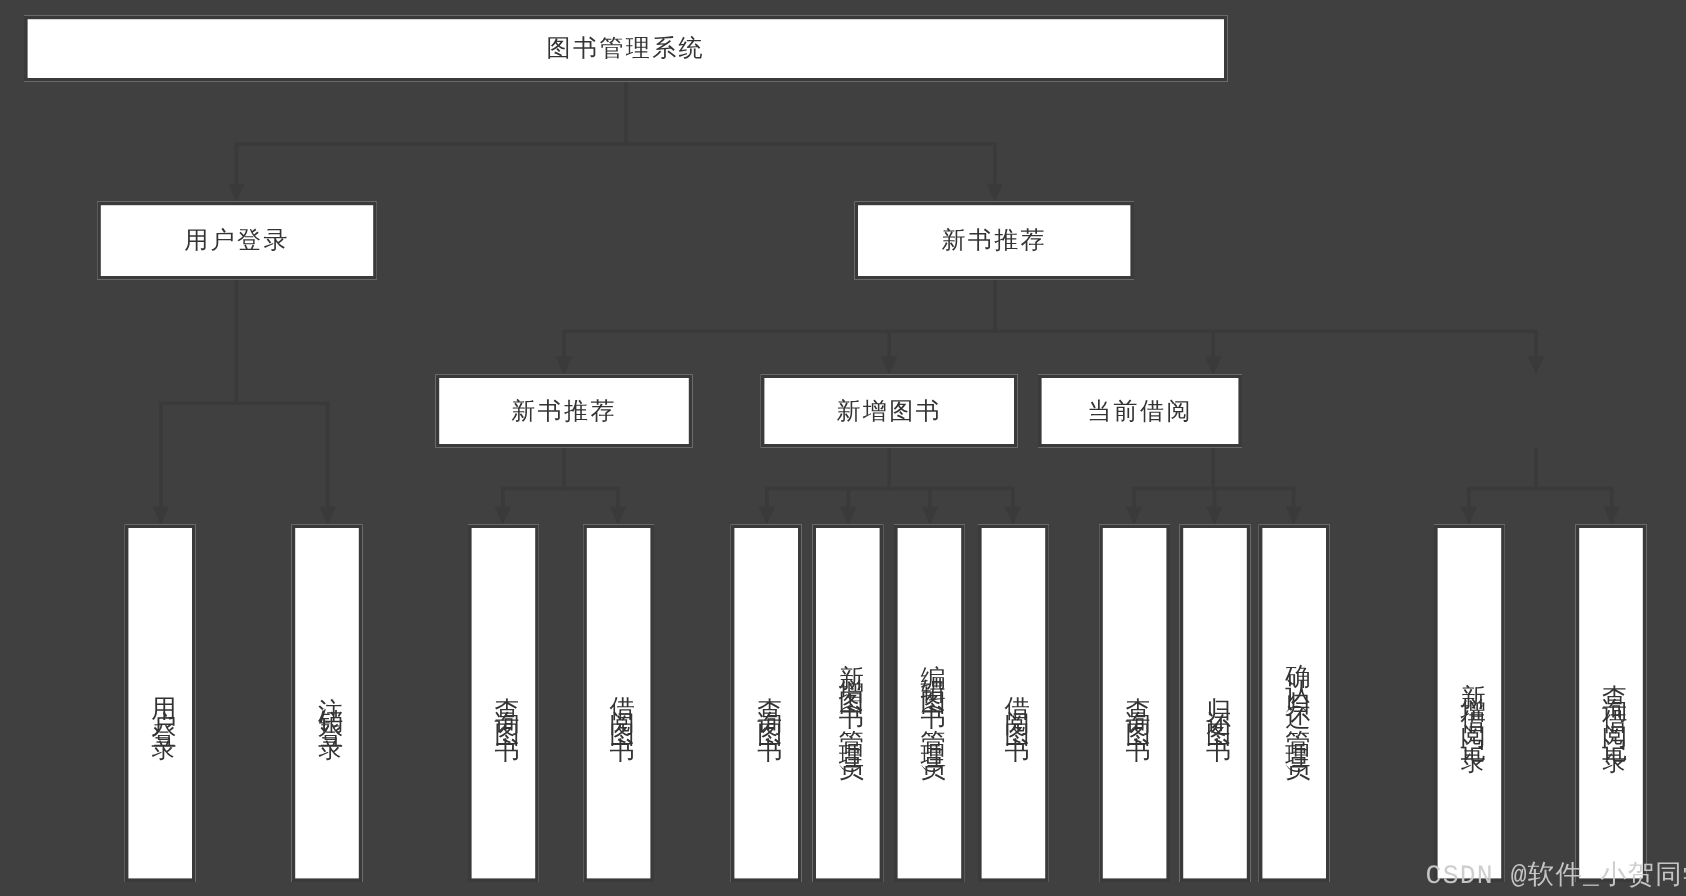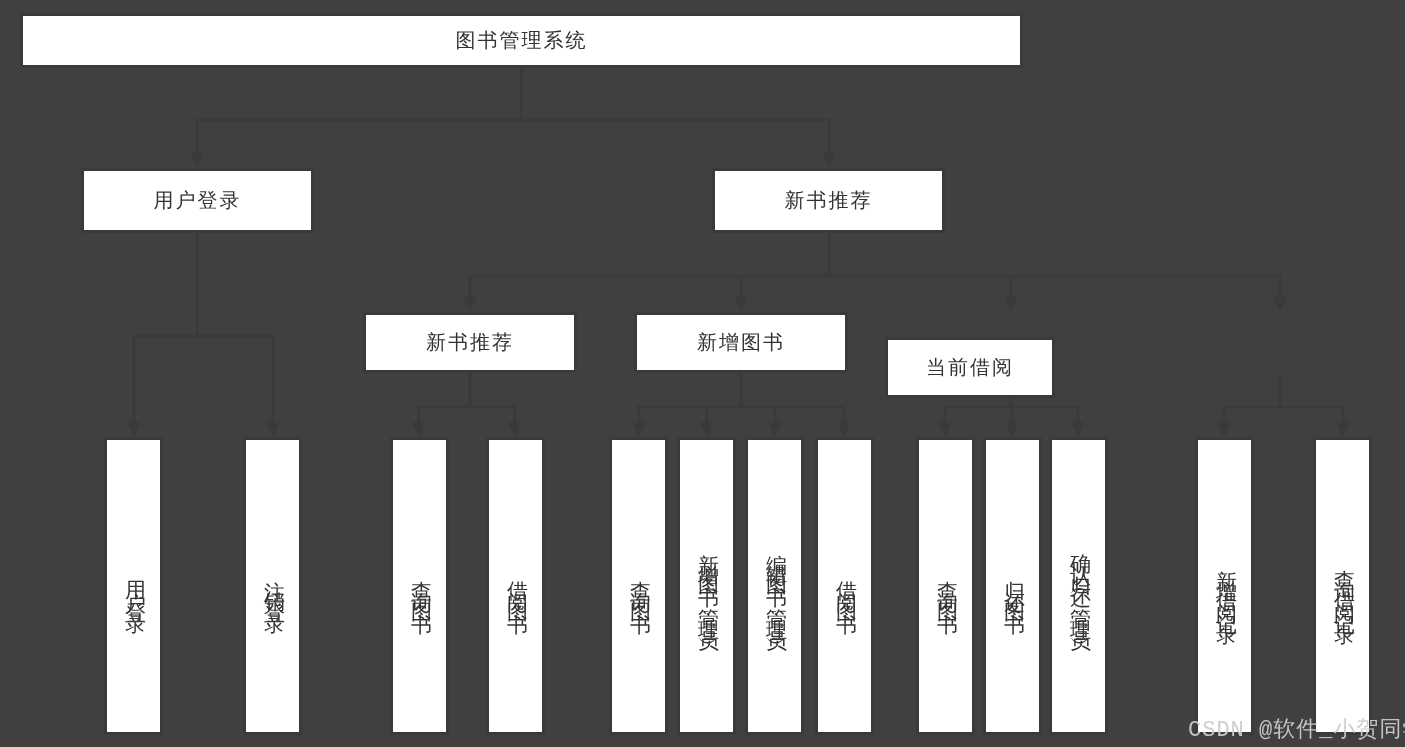--- a/index.html
+++ b/index.html
@@ -41,21 +41,21 @@
     letter-spacing: 11px;
     font-size: 21px;
     white-space: normal;
   }
   
   .n-root { left: 20px;  top: 13px;  width: 1003px; height: 55px; }
   .n-l2a  { left: 81px;  top: 168px; width: 233px;  height: 65px; }
   .n-l2b  { left: 712px; top: 168px; width: 233px;  height: 65px; }
   .n-l3a  { left: 363px;  top: 312px; width: 214px; height: 61px; }
   .n-l3b  { left: 634px;  top: 312px; width: 214px; height: 61px; }
-  .n-l3c  { left: 885px;  top: 312px; width: 170px; height: 61px; margin-top: 25px; }
+  .n-l3c  { left: 865px;  top: 312px; width: 170px; height: 61px; }
   .n-l3d  { left: 1173px; top: 312px; width: 214px; height: 61px; }
   
   .leaf { top: 437px; width: 59px; height: 298px; }
   .x0  { left: 104px; }
   .x1  { left: 243px; }
   .x2  { left: 390px; }
   .x3  { left: 486px; }
   .x4  { left: 609px; }
   .x5  { left: 677px; }
   .x6  { left: 745px; }

